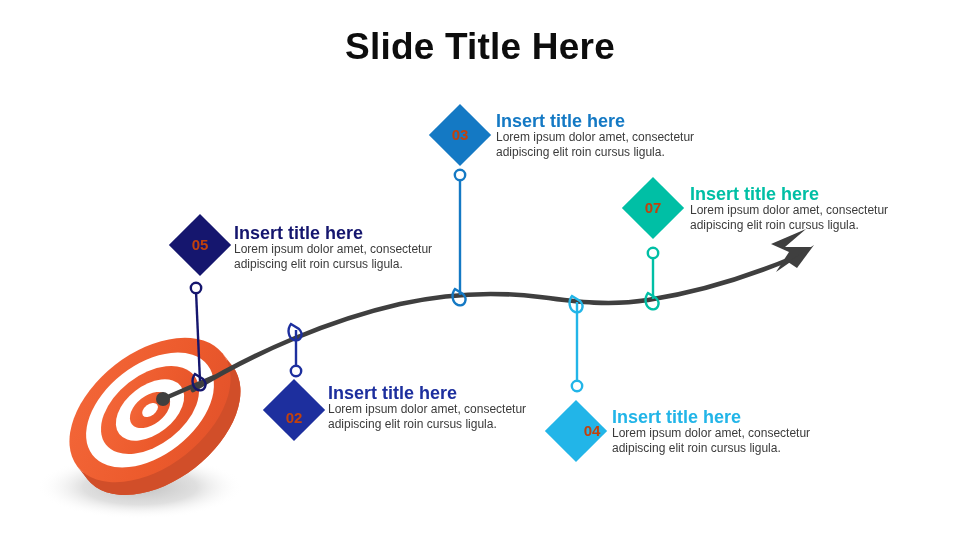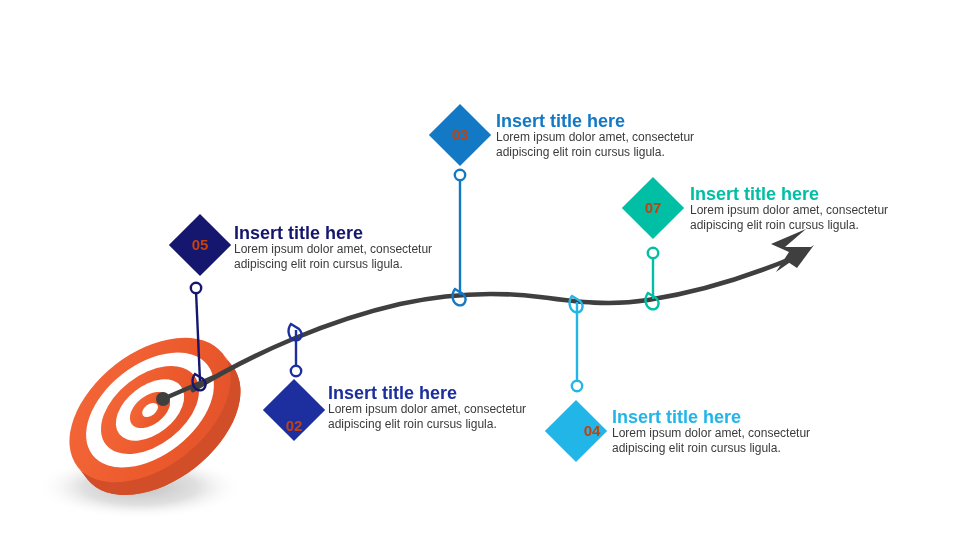--- a/index.html
+++ b/index.html
@@ -75,20 +75,21 @@
     color: #3b3b3b;
     width: 215px;
     font-family: "Liberation Sans", sans-serif;
   }
 </style>
 </head>
 <body>
 
 <div class="slide">
 
+  <div id="slide-title">Slide Title Here</div>
 
   <svg class="art-layer" viewBox="0 0 960 540" width="960" height="540">
     <defs>
       <radialGradient id="shadowGrad" cx="50%" cy="50%" r="50%">
         <stop offset="0%" stop-color="#bdbdbd" stop-opacity="0.95"></stop>
         <stop offset="55%" stop-color="#d2d2d2" stop-opacity="0.7"></stop>
         <stop offset="100%" stop-color="#ffffff" stop-opacity="0"></stop>
       </radialGradient>
       <linearGradient id="rimGrad" x1="0%" y1="0%" x2="100%" y2="100%">
         <stop offset="0%" stop-color="#c8482a"></stop>
@@ -167,21 +168,21 @@
 
   <div class="callout" style="left:178px; top:223px;">
     <div class="diamond" style="left:0; top:0; background:#15166e;"></div>
     <div class="diamond-num" style="left:0; top:0;">05</div>
     <div class="ct-title" style="left:56px; top:0px; color:#15166e;">Insert title here</div>
     <div class="ct-body" style="left:56px; top:19px;">Lorem ipsum dolor amet, consectetur adipiscing elit roin cursus ligula.</div>
   </div>
 
   <div class="callout" style="left:272px; top:388px;">
     <div class="diamond" style="left:0; top:0; background:#1d2f9e;"></div>
-    <div class="diamond-num" style="left:0; top:16px;">02</div>
+    <div class="diamond-num" style="left:0; top:8px;">02</div>
     <div class="ct-title" style="left:56px; top:-5px; color:#1d2f9e;">Insert title here</div>
     <div class="ct-body" style="left:56px; top:14px;">Lorem ipsum dolor amet, consectetur adipiscing elit roin cursus ligula.</div>
   </div>
 
   <div class="callout" style="left:438px; top:113px;">
     <div class="diamond" style="left:0; top:0; background:#1479c4;"></div>
     <div class="diamond-num" style="left:0; top:0;">03</div>
     <div class="ct-title" style="left:58px; top:-2px; color:#1479c4;">Insert title here</div>
     <div class="ct-body" style="left:58px; top:17px;">Lorem ipsum dolor amet, consectetur adipiscing elit roin cursus ligula.</div>
   </div>

